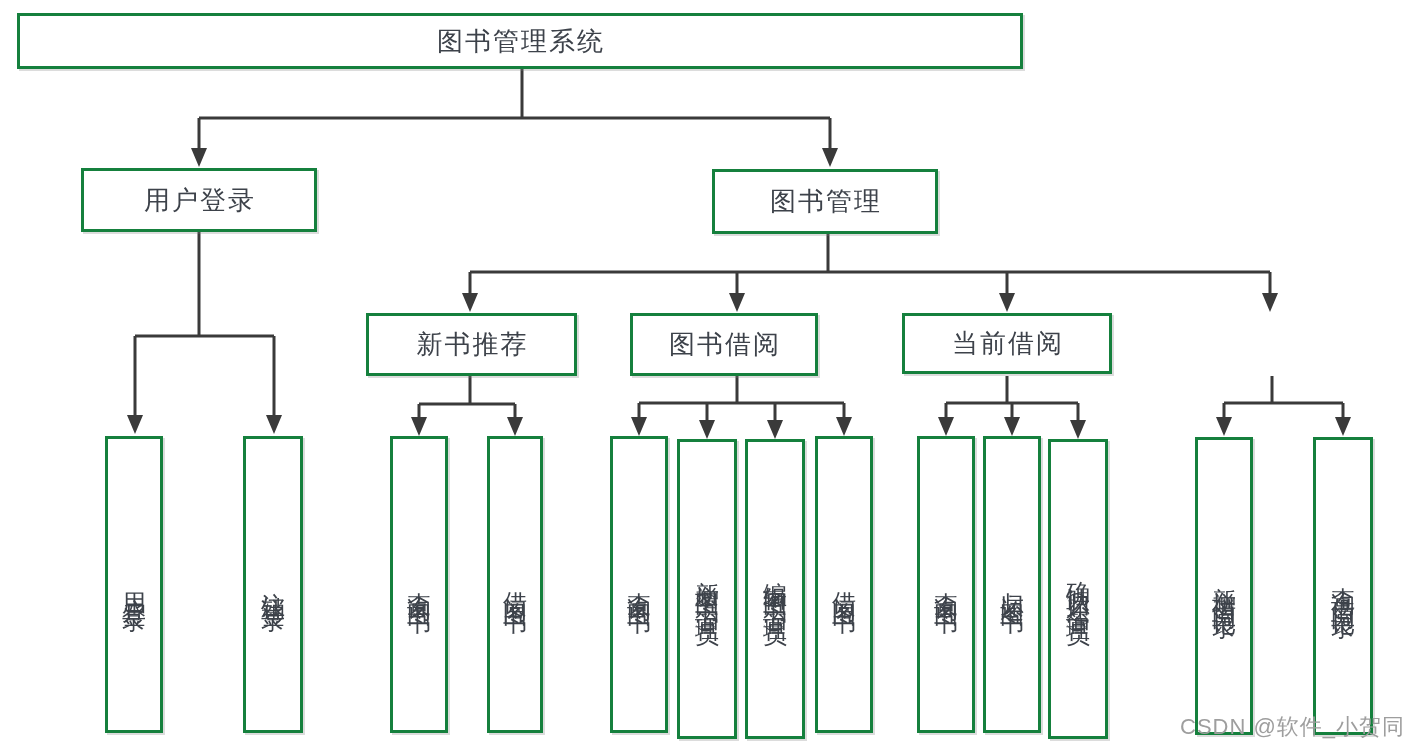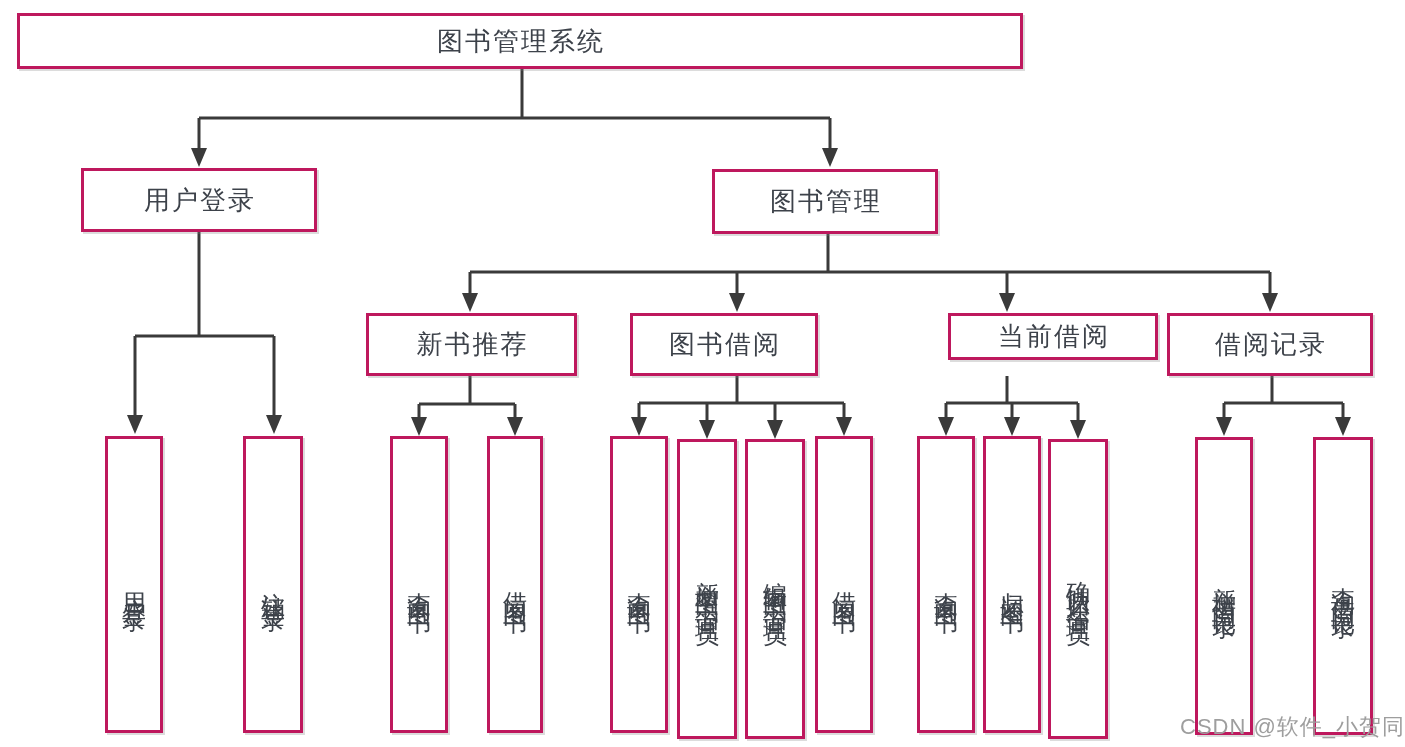--- a/index.html
+++ b/index.html
@@ -8,21 +8,21 @@
     width:1405px;height:747px;
     background:#ffffff;
     font-family:"Liberation Sans","DejaVu Sans",sans-serif;
     overflow:hidden;
   }
   #connectors{position:absolute;left:0;top:0;z-index:1;}
   .node{
     position:absolute;
     box-sizing:border-box;
     background:#ffffff;
-    border:3px solid #be185d;
+    border:3px solid #15803d;
     box-shadow:2px 2px 0 rgba(130,130,130,0.28);
     display:flex;align-items:center;justify-content:center;
     color:#3d424a;
     z-index:2;
   }
   .hlabel{
     font-size:26px;
     letter-spacing:2px;
     text-indent:2px;
     white-space:nowrap;
@@ -79,25 +79,22 @@
   <div class="node" style="left:712px;top:169px;width:226px;height:65px">
     <span class="hlabel">图书管理</span>
   </div>
 
   <div class="node" style="left:366px;top:313px;width:211px;height:63px">
     <span class="hlabel">新书推荐</span>
   </div>
   <div class="node" style="left:630px;top:313px;width:188px;height:63px">
     <span class="hlabel">图书借阅</span>
   </div>
-  <div class="node" style="left:948px;top:313px;width:210px;height:47px">
+  <div class="node" style="left:902px;top:313px;width:210px;height:61px">
     <span class="hlabel">当前借阅</span>
-  </div>
-  <div class="node" style="left:1167px;top:313px;width:206px;height:63px">
-    <span class="hlabel">借阅记录</span>
   </div>
 
   <div class="node leaf" style="left:105px;top:436px;width:58px;height:297px">
     <span class="vtext">用户登录</span>
   </div>
   <div class="node leaf" style="left:243px;top:436px;width:60px;height:297px">
     <span class="vtext">注销登录</span>
   </div>
 
   <div class="node leaf" style="left:390px;top:436px;width:58px;height:297px">

